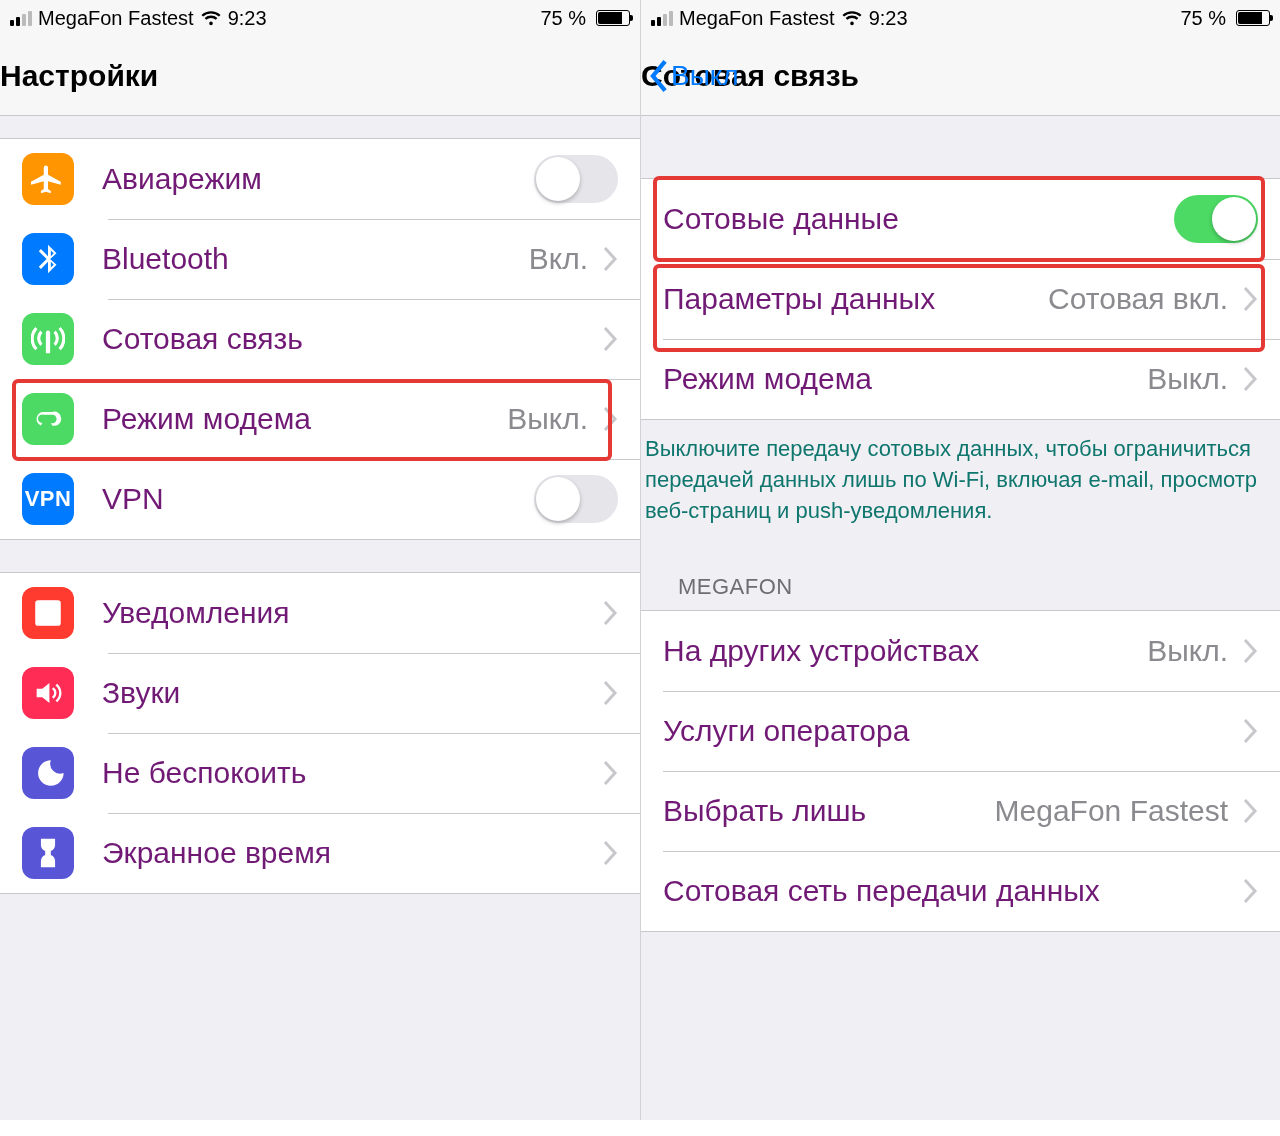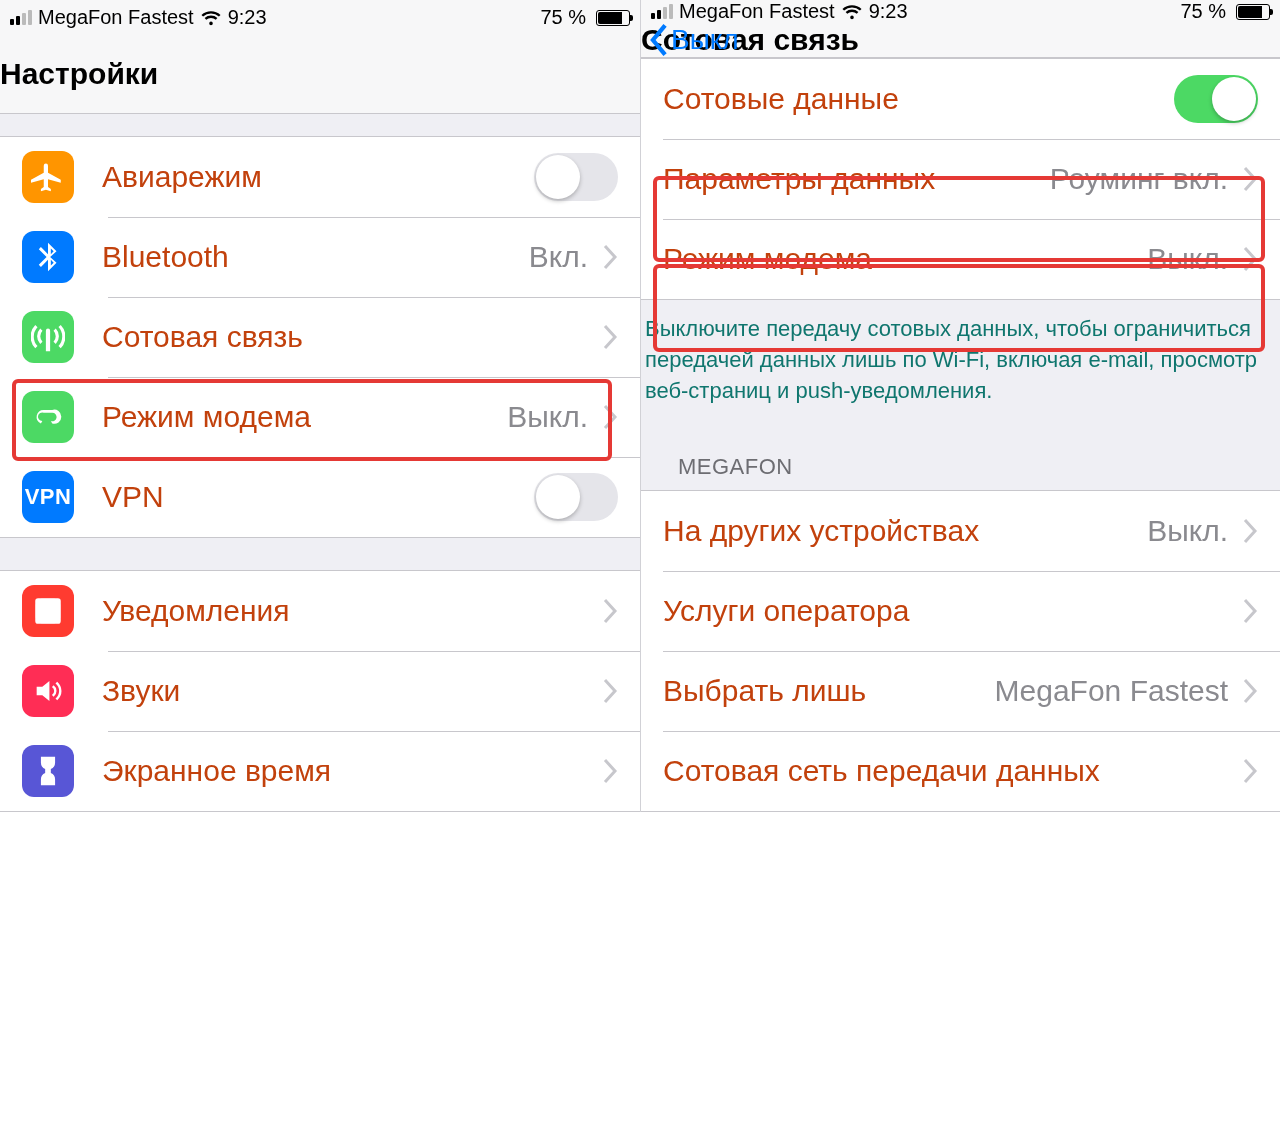--- a/index.html
+++ b/index.html
@@ -1,17 +1,17 @@
 <!DOCTYPE html>
 <html><head>
 <meta charset="utf-8">
 <style>
 * { margin:0; padding:0; box-sizing:border-box; font-family:-apple-system,"Helvetica Neue",Arial,sans-serif; }
 body { width:1280px; height:1136px; background:#fff; display:flex; }
-.screen { width:640px; height:812px; background:#efeff4; display:flex; flex-direction:column; position:relative; overflow:hidden; }
+.screen { width:640px; height:1120px; background:#efeff4; display:flex; flex-direction:column; position:relative; overflow:hidden; }
 .screen + .screen { border-left:1px solid #d1d1d6; }
 
 
 .status-bar { height:36px; background:#f7f7f8; display:flex; align-items:center; font-size:20px; padding:0 10px; color:#000; }
 .status-left { display:flex; align-items:center; gap:6px; }
 .status-right { margin-left:auto; display:flex; align-items:center; gap:6px; }
 .signal { display:flex; align-items:flex-end; gap:2px; }
 .signal span { width:4px; background:#bbb; border-radius:1px; }
 .signal span.on { background:#000; }
 .signal span:nth-child(1){height:6px}.signal span:nth-child(2){height:9px}.signal span:nth-child(3){height:12px}.signal span:nth-child(4){height:15px}
@@ -28,21 +28,21 @@
 .nav-back svg { width:20px; height:34px; margin-right:2px; }
 
 
 .group { background:#fff; border-top:1px solid #c8c7cc; border-bottom:1px solid #c8c7cc; }
 .group + .group { margin-top:44px; }
 .spacer-top { height:22px; }
 .row { display:flex; align-items:center; min-height:80px; padding:0 22px 0 22px; position:relative; }
 .row + .row::before { content:""; position:absolute; top:0; left:108px; right:0; height:1px; background:#c8c7cc; }
 .row.noicon + .row.noicon::before, .row.noicon:first-child + .row.noicon::before { left:22px; }
 .row.noicon::before{ left:22px; }
-.row .label { font-size:30px; color:#c2410c; }
+.row .label { font-size:30px; color:#701a75; }
 .row .value { font-size:30px; color:#8a8a8f; margin-left:auto; }
 .row .chev { width:16px; height:26px; margin-left:14px; }
 .row .chev path{ stroke:#c7c7cc; stroke-width:3; fill:none; }
 .icon-box { width:52px; height:52px; border-radius:12px; margin-right:28px; display:flex; align-items:center; justify-content:center; }
 .icon-box svg { width:34px; height:34px; fill:#fff; }
 
 
 .toggle { width:84px; height:48px; border-radius:24px; background:#e5e5ea; position:relative; margin-left:auto; cursor:pointer; }
 .toggle.on { background:#4cd964; }
 .toggle .knob { position:absolute; width:44px; height:44px; border-radius:22px; background:#fff; top:2px; left:2px; box-shadow:0 2px 4px rgba(0,0,0,0.25); }
@@ -170,20 +170,31 @@
           </svg>
         </div>
       <span class="label">Звуки</span>
       <svg class="chev" style="margin-left:auto" viewBox="0 0 16 26">
           <path d="M3 2l10 11L3 24"></path>
         </svg>
     </div>
     <div class="row">
       <div class="icon-box" style="background:#5856d6">
           <svg viewBox="0 0 24 24">
+            <path d="M14 3a9 9 0 109 9 7 7 0 01-9-9z"></path>
+          </svg>
+        </div>
+      <span class="label">Не беспокоить</span>
+      <svg class="chev" style="margin-left:auto" viewBox="0 0 16 26">
+          <path d="M3 2l10 11L3 24"></path>
+        </svg>
+    </div>
+    <div class="row">
+      <div class="icon-box" style="background:#5856d6">
+          <svg viewBox="0 0 24 24">
             <path d="M7 2h10v4a5 5 0 01-3 4.6v2.8A5 5 0 0117 18v4H7v-4a5 5 0 013-4.6v-2.8A5 5 0 017 6z"></path>
           </svg>
         </div>
       <span class="label">Экранное время</span>
       <svg class="chev" style="margin-left:auto" viewBox="0 0 16 26">
           <path d="M3 2l10 11L3 24"></path>
         </svg>
     </div>
   </div>
 
@@ -230,21 +241,21 @@
 
   <div class="group">
     <div class="row noicon">
       <span class="label">Сотовые данные</span>
       <div class="toggle on">
           <div class="knob"></div>
         </div>
     </div>
     <div class="row noicon">
       <span class="label">Параметры данных</span>
-      <span class="value">Роуминг вкл.</span>
+      <span class="value">Сотовая вкл.</span>
       <svg class="chev" viewBox="0 0 16 26">
           <path d="M3 2l10 11L3 24"></path>
         </svg>
     </div>
     <div class="row noicon">
       <span class="label">Режим модема</span>
       <span class="value">Выкл.</span>
       <svg class="chev" viewBox="0 0 16 26">
           <path d="M3 2l10 11L3 24"></path>
         </svg>

